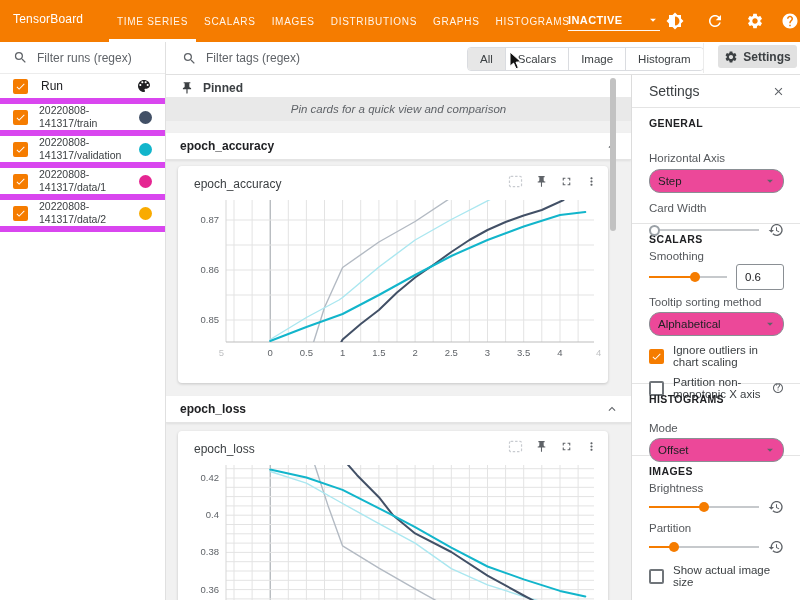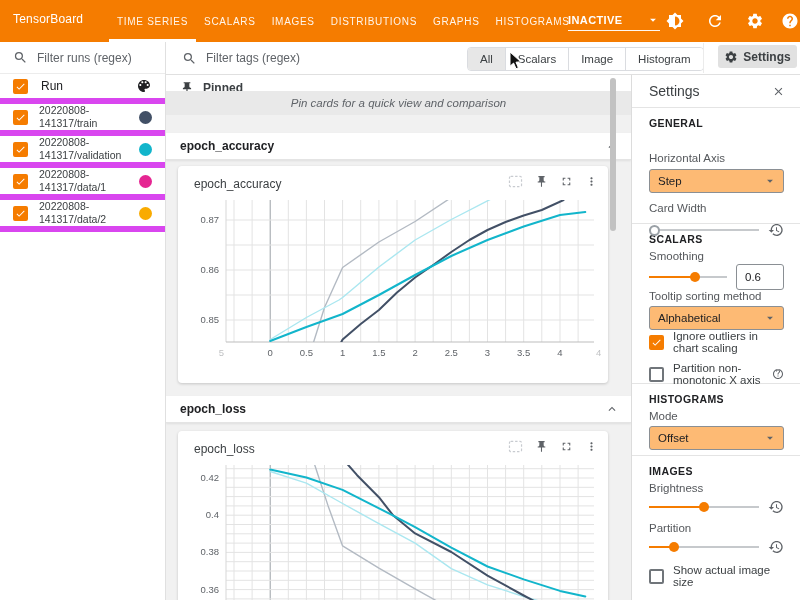--- a/index.html
+++ b/index.html
@@ -36,36 +36,36 @@
   .chips{position:absolute;left:301px;top:5px;height:22px;display:flex;border:1px solid #dadce0;border-radius:4px;overflow:hidden;background:#fff}
   .chip{display:flex;align-items:center;padding:0 12px;font-size:11.5px;color:#3c4043;border-left:1px solid #dadce0;cursor:pointer;background:#fff}
   .chip:first-child{border-left:none}
   .chip.sel{background:#e7e7e7}
   .tdivider{position:absolute;left:537px;top:1px;height:30px;width:1px;background:#ebebeb}
   .settings-btn{position:absolute;left:552px;top:3px;width:79px;height:23px;background:#e1e1e1;border-radius:3px;display:flex;align-items:center;justify-content:center;gap:5px;font-size:12px;font-weight:bold;color:#3c4043;cursor:pointer}
 
   
   .content{position:absolute;left:166px;top:75px;width:465px;height:525px;background:#f1f1f1;overflow:hidden}
   .pinned-row{position:absolute;left:0;top:0;width:465px;height:27px;background:#fff;border-bottom:1px solid #e7e7e7;display:flex;align-items:center;gap:9px;padding-left:14px;box-sizing:border-box;font-size:12px;font-weight:bold;color:#3c4043}
-  .banner{position:absolute;left:0;top:16px;width:465px;height:24px;background:#e9e9e9;display:flex;align-items:center;justify-content:center;font-size:11.5px;font-style:italic;color:#5f6368}
+  .banner{position:absolute;left:0;top:22px;width:465px;height:24px;background:#e9e9e9;display:flex;align-items:center;justify-content:center;font-size:11.5px;font-style:italic;color:#5f6368}
   .sec-hdr{position:absolute;left:0;width:465px;height:27px;background:#fff;border-bottom:1px solid #e4e4e4;box-shadow:0 1px 2px rgba(0,0,0,.08);display:flex;align-items:center;justify-content:space-between;padding:0 12px 0 14px;box-sizing:border-box;font-size:12px;font-weight:bold;color:#202124;cursor:pointer}
   .card{position:absolute;left:12px;width:430px;background:#fff;border-radius:4px;box-shadow:0 1px 3px rgba(0,0,0,.18)}
   .card-title{position:absolute;left:16px;top:11px;font-size:12px;color:#3c4043}
   .card-icons{position:absolute;right:10px;top:9px;display:flex;gap:12px;align-items:center}
   .cicon{cursor:pointer}
   .chart{position:absolute;left:2px;top:28px}
   .scroll-thumb{position:absolute;left:444px;top:3px;width:6px;height:153px;background:#c2c2c2;border-radius:3px;cursor:pointer}
 
   
   .panel{position:absolute;left:631px;top:75px;width:169px;height:525px;background:#fff;border-left:1px solid #dcdcdc;box-sizing:border-box;overflow:hidden}
   .panel-title{height:32px;display:flex;align-items:center;justify-content:space-between;padding:0 15px 0 17px;border-bottom:1px solid #e4e4e4;font-size:14px;color:#3c4043}
   .psec{padding:9px 16px 0 17px;border-bottom:1px solid #e4e4e4;box-sizing:border-box}
   .ph{font-size:10.5px;font-weight:bold;color:#202124;letter-spacing:.4px}
   .plabel{font-size:11.5px;color:#55585c}
-  .dd{height:22px;border:1px solid #8a8f94;border-radius:3px;display:flex;align-items:center;justify-content:space-between;padding:0 6px 0 8px;font-size:11.5px;color:#202124;cursor:pointer;background:#fdba74}
+  .dd{height:22px;border:1px solid #8a8f94;border-radius:11px;display:flex;align-items:center;justify-content:space-between;padding:0 6px 0 8px;font-size:11.5px;color:#202124;cursor:pointer;background:#ec4899}
   .slider-row{display:flex;align-items:center;gap:9px}
   .slider{position:relative;height:12px;flex:1;--frac:0;cursor:pointer}
   .track{position:absolute;left:0;right:0;top:5px;height:2px;background:#c6c9cc}
   .fill{position:absolute;left:0;top:5px;height:2px;background:#f57c00;width:calc(var(--frac)*100%)}
   .knob{position:absolute;top:1px;width:10px;height:10px;border-radius:50%;background:#f57c00;left:calc(var(--frac)*(100% - 10px))}
   .knob.hollow{background:#fff;border:2px solid #9aa0a6;box-sizing:border-box;width:11px;height:11px;top:1px}
   .valbox{width:38px;height:24px;border:1px solid #8a8f94;border-radius:3px;font-size:11.5px;color:#202124;display:flex;align-items:center;padding-left:8px;flex:none}
   .cb-row{display:flex;align-items:center;gap:9px;font-size:11.5px;color:#3c4043}
   .reset{flex:none;cursor:pointer}
   .xbtn{cursor:pointer}
@@ -445,30 +445,30 @@
       <div class="ph">SCALARS</div>
       <div class="plabel" style="margin-top:5px">Smoothing</div>
       <div class="slider-row" style="margin-top:2px">
         <div class="slider" style="--frac: 0.6;">
           <div class="track"></div>
             <div class="fill"></div>
             <div class="knob"></div>
         </div>
         <div class="valbox">0.6</div>
       </div>
-      <div class="plabel" style="">Tooltip sorting method</div>
+      <div class="plabel" style="margin-top:6px">Tooltip sorting method</div>
       <div class="dd" style="margin-top:4px">
         <span>Alphabetical</span>
         <span>
             <svg width="14" height="14" viewBox="0 0 24 24">
               <path d="M7 10l5 5 5-5z" fill="#5f6368"></path>
             </svg>
           </span>
       </div>
-      <div class="cb-row" style="">
+      <div class="cb-row" style="margin-top:8px">
         <span class="cb on">
           <svg width="11" height="11" viewBox="0 0 24 24">
               <path d="M9 16.2L4.8 12l-1.4 1.4L9 19 21 7l-1.4-1.4z" fill="#fff"></path>
             </svg>
         </span>
         <span>Ignore outliers in chart scaling</span>
       </div>
       <div class="cb-row" style="margin-top:8px">
         <span class="cb">
           
@@ -477,21 +477,21 @@
         <span>
           <svg width="12" height="12" viewBox="0 0 24 24">
               <path d="M12 2C6.48 2 2 6.48 2 12s4.48 10 10 10 10-4.48 10-10S17.52 2 12 2zm0 18c-4.41 0-8-3.59-8-8s3.59-8 8-8 8 3.59 8 8-3.59 8-8 8zm1-3h-2v-2h2v2zm2.07-7.75l-.9.92C13.45 10.9 13 11.5 13 13h-2v-.5c0-1.1.45-2.1 1.17-2.83l1.24-1.26c.37-.36.59-.86.59-1.41 0-1.1-.9-2-2-2s-2 .9-2 2H8c0-2.21 1.79-4 4-4s4 1.79 4 4c0 .88-.36 1.68-.93 2.25z" fill="#5f6368"></path>
             </svg>
         </span>
       </div>
     </div>
 
     <div class="psec" style="height:72px">
       <div class="ph">HISTOGRAMS</div>
-      <div class="plabel" style="margin-top:5px">Mode</div>
+      <div class="plabel" style="margin-top:17px">Mode</div>
       <div class="dd" style="margin-top:4px">
         <span>Offset</span>
         <span>
             <svg width="14" height="14" viewBox="0 0 24 24">
               <path d="M7 10l5 5 5-5z" fill="#5f6368"></path>
             </svg>
           </span>
       </div>
     </div>
 

